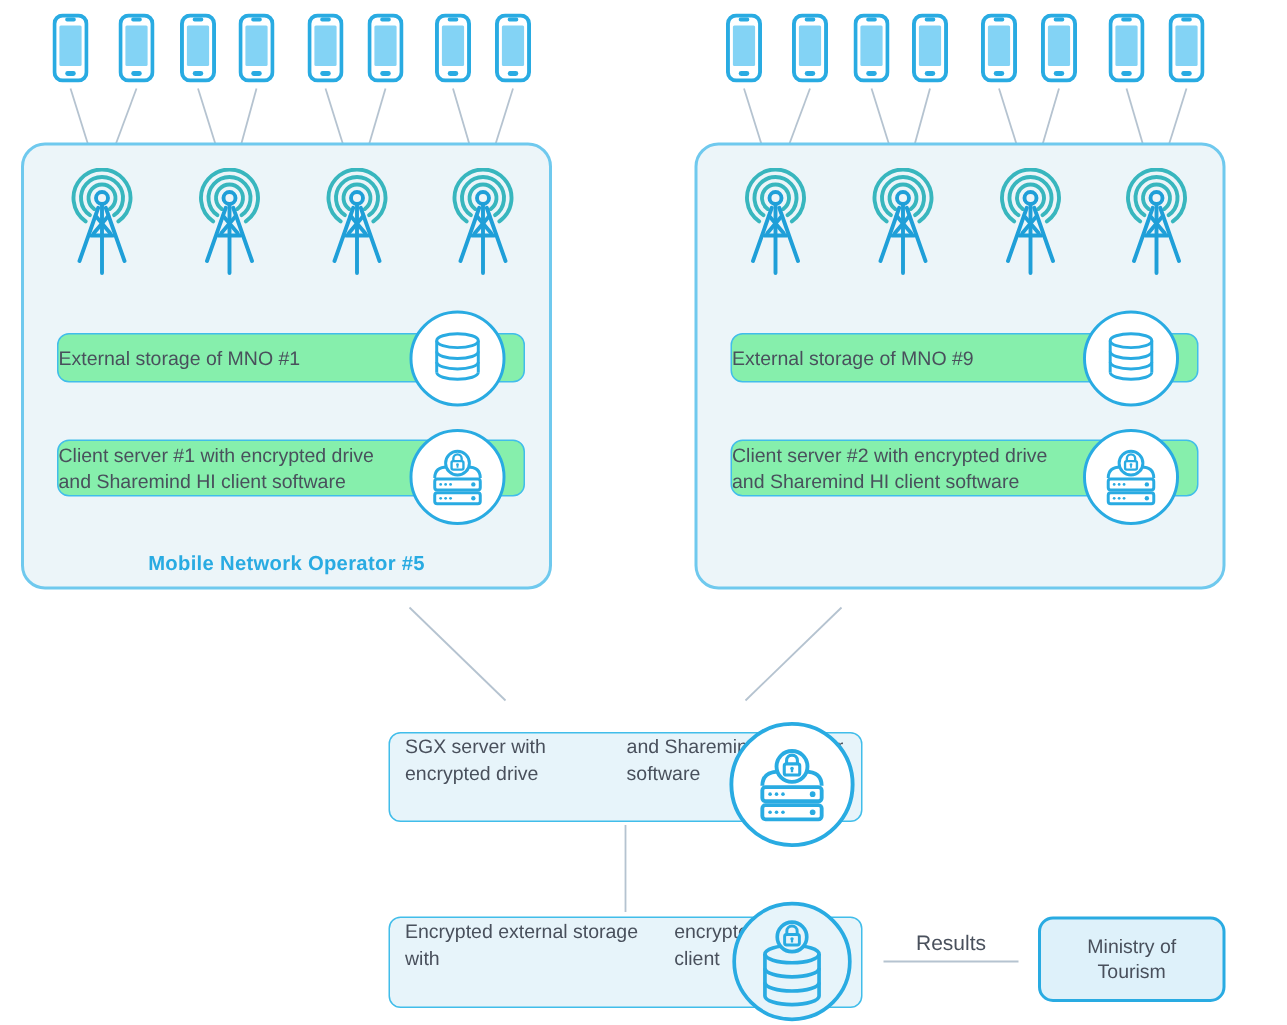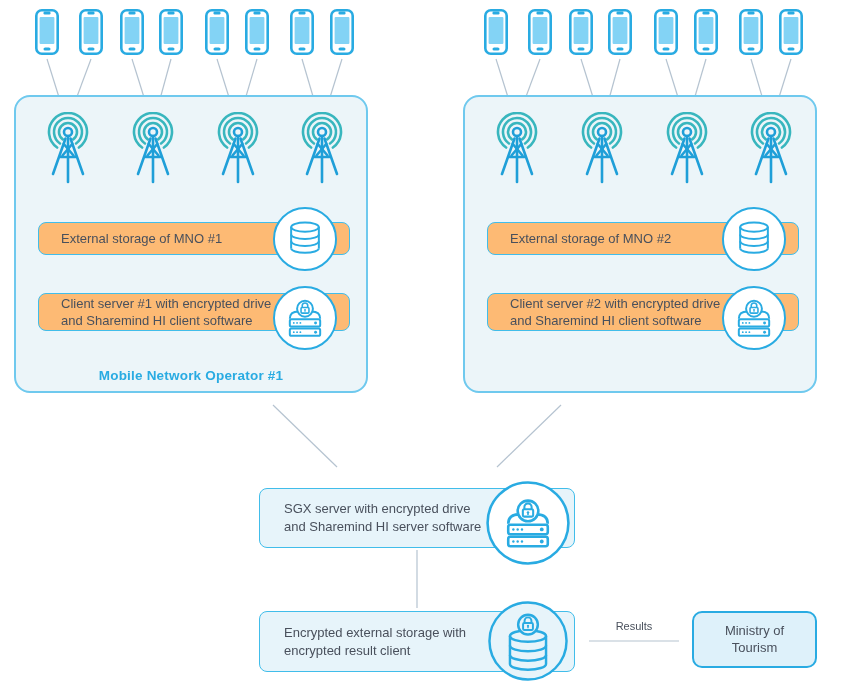--- a/index.html
+++ b/index.html
@@ -7,43 +7,43 @@
   .canvas{position:relative;width:858px;height:683px;background:#fff;overflow:hidden;}
   .lines{position:absolute;left:0;top:0;width:858px;height:683px;pointer-events:none;}
   .lines line{stroke:#b5c3d0;stroke-width:1.2;}
   .group{position:absolute;top:0;width:354px;height:400px;}
   .group.g1{left:14px;}
   .group.g2{left:463px;}
   .bigbox{position:absolute;left:0;top:95px;width:354px;height:298px;background:#ecf5f9;
           border:2px solid #6fc9ee;border-radius:16px;box-sizing:border-box;}
   .phone{position:absolute;width:24px;height:46px;top:9px;}
   .antenna{position:absolute;width:56px;height:72px;top:112px;}
-  .wbox{position:absolute;background:#fdba74;border:1.5px solid #41bdea;border-radius:8px;
+  .wbox{position:absolute;background:#86efac;border:1.5px solid #41bdea;border-radius:8px;
         box-sizing:border-box;display:flex;flex-direction:column;justify-content:center;
-        padding-left:22px;color:#49505c;font-size:13px;line-height:1.32;}
+        padding-left:0;color:#49505c;font-size:13px;line-height:1.32;}
   .storage-box{left:24px;top:222px;width:312px;height:33px;}
   .server-box{left:24px;top:293px;width:312px;height:38px;}
   .bbox{position:absolute;background:#e7f4fa;border:1.5px solid #41bdea;border-radius:8px;
-        box-sizing:border-box;display:flex;flex-direction:column;justify-content:center;
-        padding-left:24px;color:#49505c;font-size:13px;line-height:1.35;}
+        box-sizing:border-box;display:flex;flex-direction:row;justify-content:center;
+        padding-left:10px;color:#49505c;font-size:13px;line-height:1.35;}
   .sgx-box{left:259px;top:488px;width:316px;height:60px;}
   .enc-box{left:259px;top:611px;width:316px;height:61px;justify-content:center;}
   .icon{position:absolute;}
   .ic-storage{left:258px;top:206px;width:66px;height:66px;}
   .ic-server{left:258px;top:285px;width:66px;height:66px;}
   .ic-sgx{left:485px;top:480px;width:86px;height:86px;}
   .ic-enc{left:487px;top:600px;width:82px;height:82px;--circ:#e7f4fa;}
   .mno-title{position:absolute;left:0;top:368px;width:354px;text-align:center;
              font-weight:bold;font-size:13.5px;color:#29abe2;letter-spacing:.2px;}
   .ministry{position:absolute;left:692px;top:611px;width:125px;height:57px;background:#def1fa;
             border:2px solid #29abe2;border-radius:10px;box-sizing:border-box;display:flex;
             flex-direction:column;align-items:center;justify-content:center;color:#49505c;
             font-size:13px;line-height:1.3;text-align:center;}
   .results{position:absolute;left:589px;top:620px;width:90px;text-align:center;
-           font-size:11px;color:#49505c;}
+           font-size:14px;color:#49505c;}
   svg.defsonly{position:absolute;width:0;height:0;}
 </style>
 </head>
 <body>
 
 <svg class="defsonly" xmlns="http://www.w3.org/2000/svg">
   <defs>
     <symbol id="sym-phone" viewBox="0 0 24 46">
       <rect x="1.3" y="1.3" width="21.4" height="43.4" rx="5.5" fill="#fff" stroke="#29abe2" stroke-width="2.6"></rect>
       <rect x="4.6" y="8" width="14.8" height="27" rx="1" fill="#83d3f5"></rect>
@@ -220,21 +220,21 @@
       </svg>
 
     <div class="wbox server-box">
       <span>Client server #1 with encrypted drive</span>
       <span>and Sharemind HI client software</span>
     </div>
     <svg class="icon ic-server">
         <use href="#sym-circle-lock-server"></use>
       </svg>
 
-    <div class="mno-title">Mobile Network Operator #1</div>
+    <div class="mno-title">Mobile Network Operator #5</div>
   </div>
 
   <div class="group g2">
     <div class="bigbox"></div>
 
     <svg class="phone" style="left:21px">
         <use href="#sym-phone"></use>
       </svg>
     <svg class="phone" style="left:65px">
         <use href="#sym-phone"></use>
@@ -265,21 +265,21 @@
         <use href="#sym-antenna"></use>
       </svg>
     <svg class="antenna" style="left:196px">
         <use href="#sym-antenna"></use>
       </svg>
     <svg class="antenna" style="left:280px">
         <use href="#sym-antenna"></use>
       </svg>
 
     <div class="wbox storage-box">
-      <span>External storage of MNO #2</span>
+      <span>External storage of MNO #9</span>
     </div>
     <svg class="icon ic-storage">
         <use href="#sym-circle-db"></use>
       </svg>
 
     <div class="wbox server-box">
       <span>Client server #2 with encrypted drive</span>
       <span>and Sharemind HI client software</span>
     </div>
     <svg class="icon ic-server">

